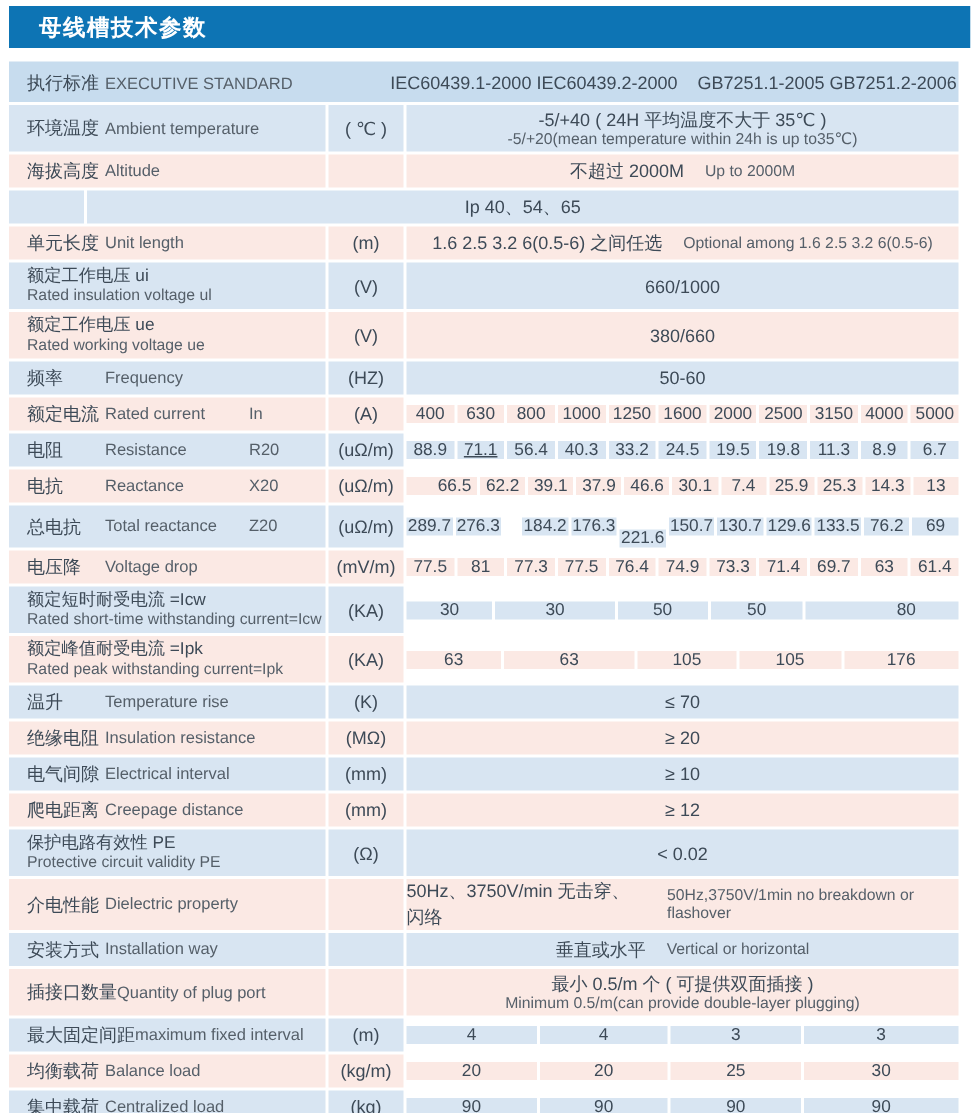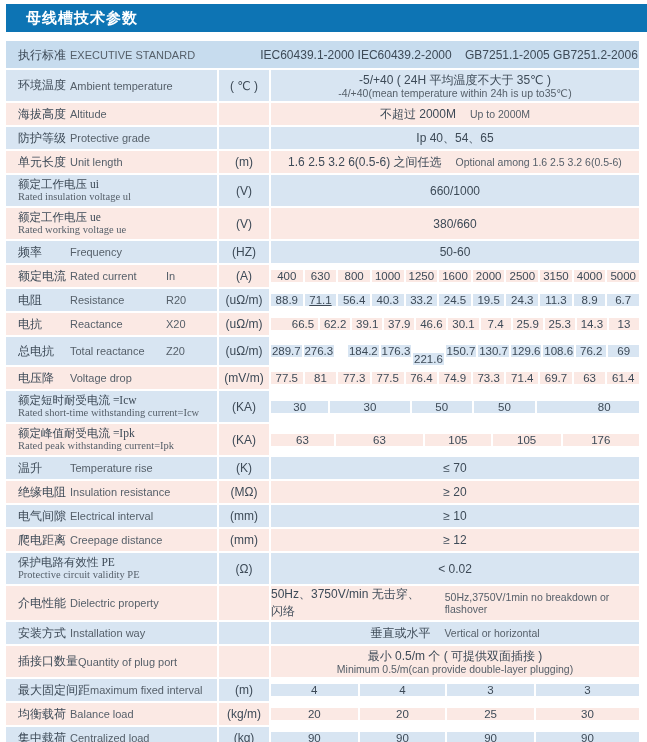--- a/index.html
+++ b/index.html
@@ -21,21 +21,21 @@
   .c-unit{width:50px;flex:none;justify-content:center;}
   .c-value{flex:1;justify-content:center;}
   .tint-exec .cell,.tint-exec .subcell{background:var(--exec-row);}
   .tint-blue .cell,.tint-blue .subcell{background:var(--blue-row);}
   .tint-pink .cell,.tint-pink .subcell{background:var(--pink-row);}
   .c-value.cols{background:transparent !important;display:flex;gap:2px;padding:0;}
   .subcell{flex-basis:0;display:flex;align-items:center;justify-content:center;font-size:11.5px;}
   .cn{font-size:12px;min-width:52px;display:inline-block;}
   .en{font-size:11px;color:var(--text-secondary);text-align:right;}
   .sym{position:absolute;left:160px;font-size:11px;color:var(--text-secondary);}
-  .c-label.stacked{flex-direction:column;align-items:flex-start;justify-content:center;font-family:Liberation Serif, serif;}
+  .c-label.stacked{flex-direction:column;align-items:flex-start;justify-content:center;}
   .cn-s{font-size:11.5px;line-height:13px;}
   .en-s{font-size:10.5px;line-height:12px;color:var(--text-secondary);}
   .u{font-size:12px;}
   .vmain{font-size:12px;white-space:pre-wrap;}
   .vsub{font-size:10.5px;color:var(--text-secondary);margin-left:14px;white-space:pre-wrap;}
   .c-value.vlines{flex-direction:column;justify-content:center;align-items:center;}
   .vline1{font-size:12px;line-height:14px;white-space:pre-wrap;}
   .vline2{font-size:10.5px;line-height:12px;color:var(--text-secondary);white-space:pre-wrap;}
   .c-full{flex:1;display:flex;align-items:center;}
   .c-full .labelwrap{width:253px;flex:none;padding-left:12px;box-sizing:border-box;}
@@ -60,39 +60,35 @@
     <div class="row tint-blue h2">
       <div class="cell c-label">
         <span class="cn">环境温度</span>
         <span class="en">Ambient temperature</span>
       </div>
       <div class="cell c-unit">
         <span class="u">( ℃ )</span>
       </div>
       <div class="cell c-value vlines">
         <div class="vline1">-5/+40 ( 24H 平均温度不大于 35℃ )</div>
-        <div class="vline2">-4/+40(mean temperature within 24h is up to35℃)</div>
+        <div class="vline2">-5/+20(mean temperature within 24h is up to35℃)</div>
       </div>
     </div>
     <div class="row tint-pink h1">
       <div class="cell c-label">
         <span class="cn">海拔高度</span>
         <span class="en">Altitude</span>
       </div>
       <div class="cell c-unit"></div>
       <div class="cell c-value">
         <span class="vmain">不超过 2000M</span>
         <span class="vsub">Up to 2000M</span>
       </div>
     </div>
     <div class="row tint-blue h1">
-      <div class="cell c-label">
-        <span class="cn">防护等级</span>
-        <span class="en">Protective grade</span>
-      </div>
       <div class="cell c-unit"></div>
       <div class="cell c-value">
         <span class="vmain">Ip 40、54、65</span>
       </div>
     </div>
     <div class="row tint-pink h1">
       <div class="cell c-label">
         <span class="cn">单元长度</span>
         <span class="en">Unit length</span>
       </div>
@@ -173,21 +169,21 @@
         <span class="u">(uΩ/m)</span>
       </div>
       <div class="cell c-value cols">
         <div class="subcell" style="flex-grow: 1;">88.9</div>
         <div class="subcell" style="flex-grow: 1; text-decoration: underline;">71.1</div>
         <div class="subcell" style="flex-grow: 1;">56.4</div>
         <div class="subcell" style="flex-grow: 1;">40.3</div>
         <div class="subcell" style="flex-grow: 1;">33.2</div>
         <div class="subcell" style="flex-grow: 1;">24.5</div>
         <div class="subcell" style="flex-grow: 1;">19.5</div>
-        <div class="subcell" style="flex-grow: 1;">24.3</div>
+        <div class="subcell" style="flex-grow: 1;">19.8</div>
         <div class="subcell" style="flex-grow: 1;">11.3</div>
         <div class="subcell" style="flex-grow: 1;">8.9</div>
         <div class="subcell" style="flex-grow: 1;">6.7</div>
       </div>
     </div>
     <div class="row tint-pink h1">
       <div class="cell c-label">
         <span class="cn">电抗</span>
         <span class="en">Reactance</span>
         <span class="sym">X20</span>
@@ -220,21 +216,21 @@
       </div>
       <div class="cell c-value cols">
         <div class="subcell" style="flex-grow: 1;">289.7</div>
         <div class="subcell" style="flex-grow: 1;">276.3</div>
         <div class="subcell" style="flex-grow: 1; margin-left: 12px;">184.2</div>
         <div class="subcell" style="flex-grow: 1;">176.3</div>
         <div class="subcell" style="flex-grow: 1; margin-top: 16px;">221.6</div>
         <div class="subcell" style="flex-grow: 1;">150.7</div>
         <div class="subcell" style="flex-grow: 1;">130.7</div>
         <div class="subcell" style="flex-grow: 1;">129.6</div>
-        <div class="subcell" style="flex-grow: 1;">108.6</div>
+        <div class="subcell" style="flex-grow: 1;">133.5</div>
         <div class="subcell" style="flex-grow: 1;">76.2</div>
         <div class="subcell" style="flex-grow: 1;">69</div>
       </div>
     </div>
     <div class="row tint-pink h1">
       <div class="cell c-label">
         <span class="cn">电压降</span>
         <span class="en">Voltage drop</span>
       </div>
       <div class="cell c-unit">

